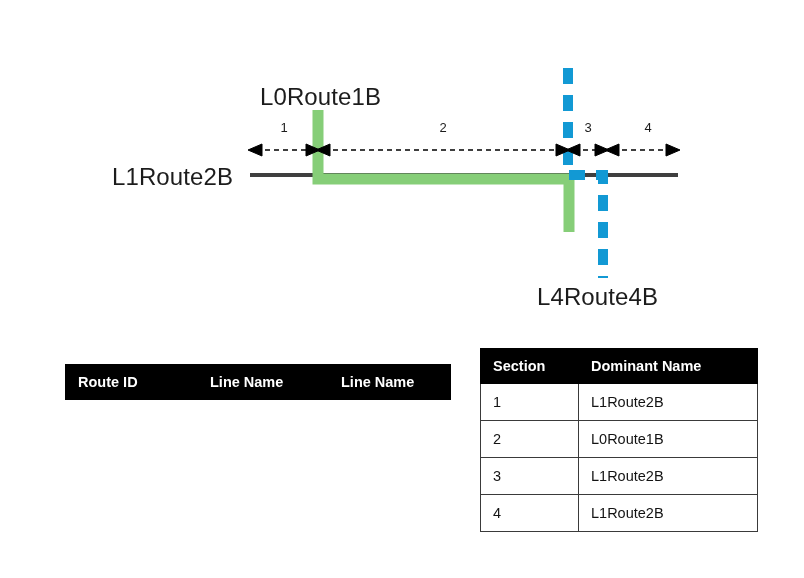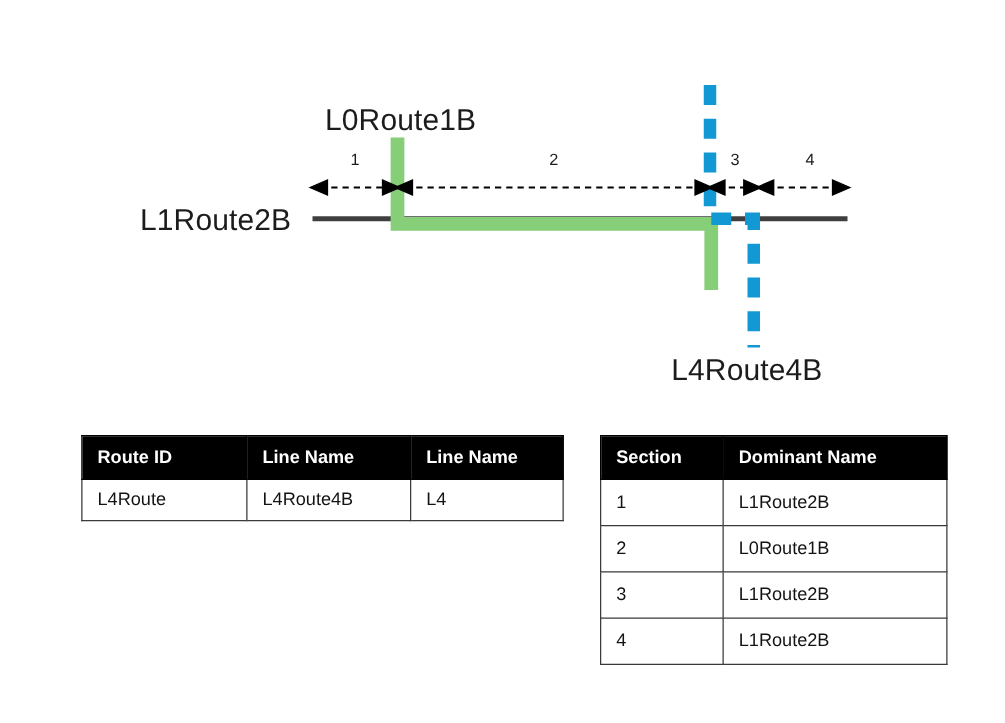--- a/index.html
+++ b/index.html
@@ -74,21 +74,21 @@
   }
   .data-table td {
     background: #ffffff;
     color: #131313;
     text-align: left;
     padding: 8px 12px;
     border: 1px solid #3a3a3a;
     white-space: nowrap;
   }
 
-  #table-routes { left: 65px; top: 348px; padding-left: 35px; }
+  #table-routes { left: 65px; top: 364px; padding-left: 35px; }
   #table-routes th:nth-child(1), #table-routes td:nth-child(1) { width: 107px; }
   #table-routes th:nth-child(2), #table-routes td:nth-child(2) { width: 106px; }
   #table-routes th:nth-child(3), #table-routes td:nth-child(3) { width: 97px; margin-top: 27px; }
 
   #table-sections { left: 480px; top: 348px; padding-left: 46px; }
   #table-sections th:nth-child(1), #table-sections td:nth-child(1) { width: 73px; }
   #table-sections th:nth-child(2), #table-sections td:nth-child(2) { width: 154px; }
   #table-sections td { padding-top: 10px; padding-bottom: 10px; }
 </style>
 </head>
@@ -135,25 +135,20 @@
 
   <table class="data-table" id="table-routes">
     <thead>
       <tr>
         <th>Route ID</th>
         <th>Line Name</th>
         <th>Line Name</th>
       </tr>
     </thead>
     <tbody>
-      <tr>
-        <td>L4Route</td>
-        <td>L4Route4B</td>
-        <td>L4</td>
-      </tr>
     </tbody>
   </table>
 
   <table class="data-table" id="table-sections">
     <thead>
       <tr>
         <th>Section</th>
         <th>Dominant Name</th>
       </tr>
     </thead>

